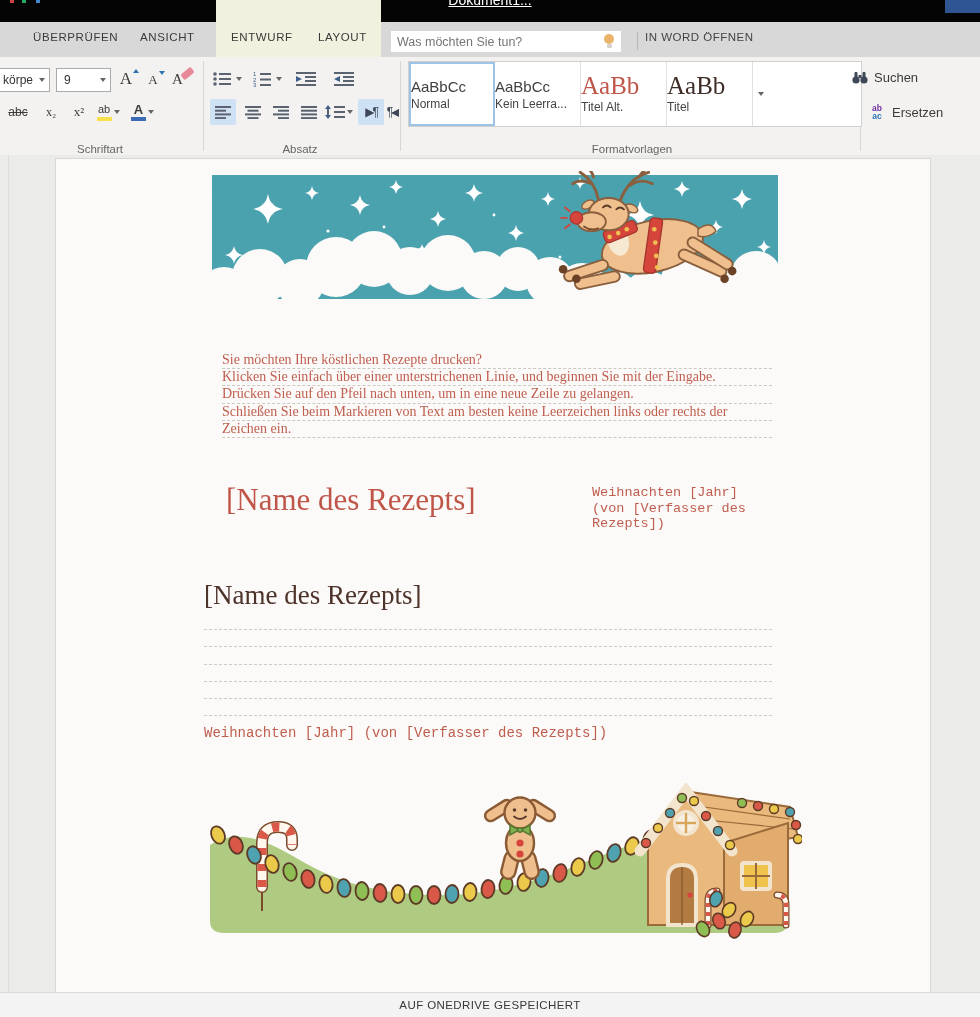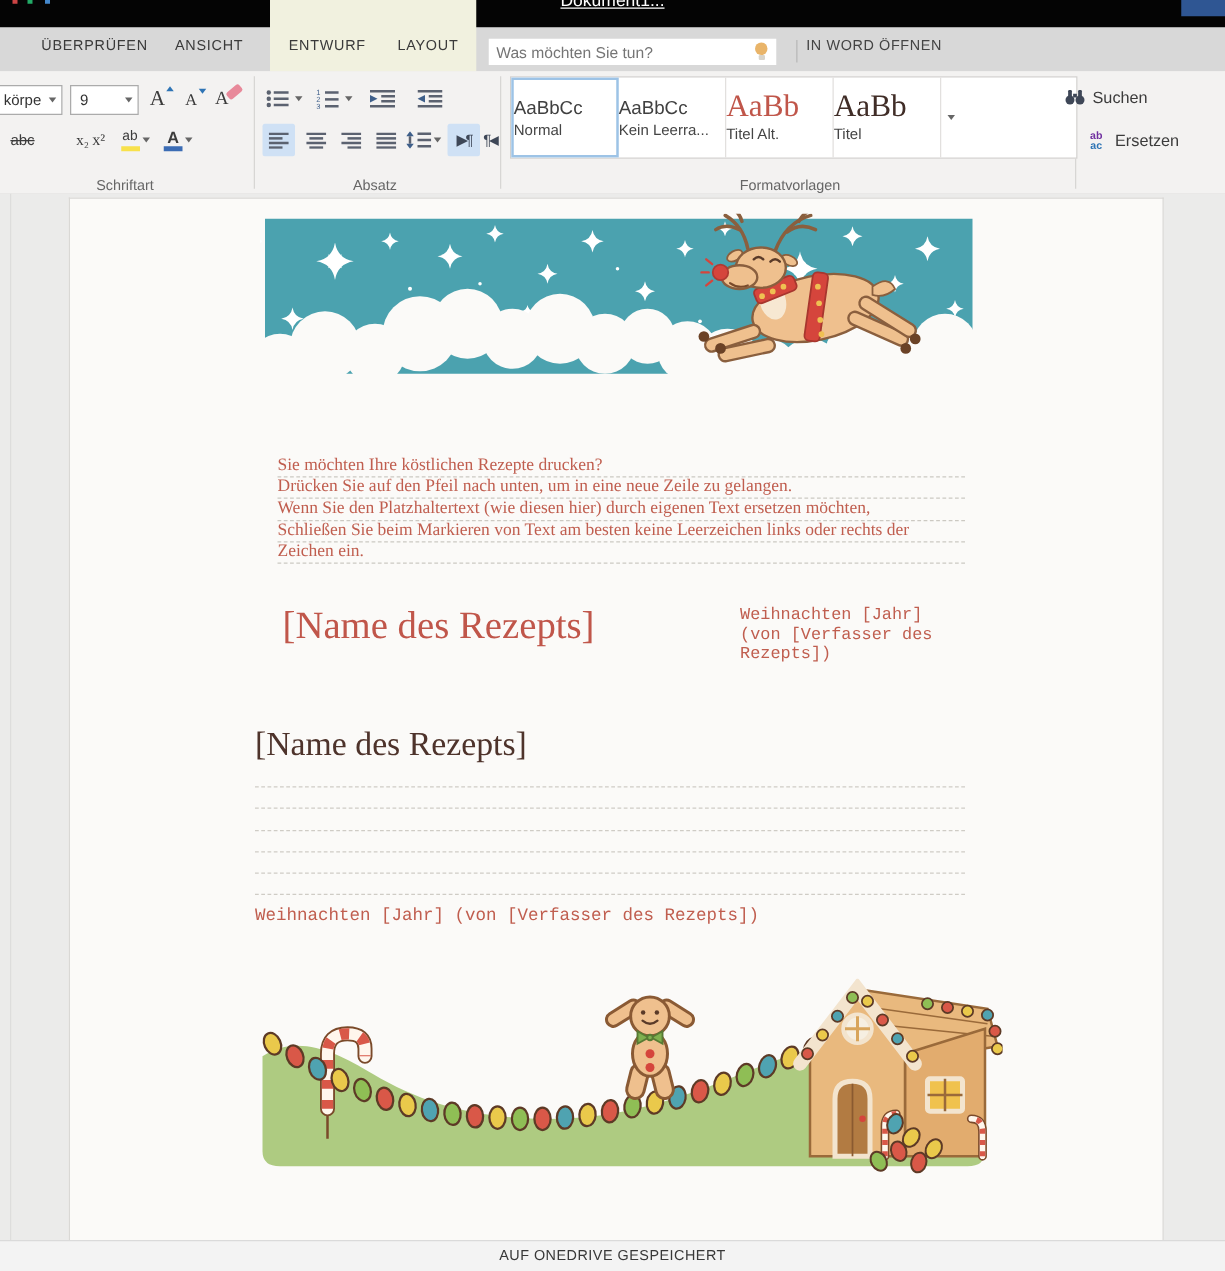--- a/index.html
+++ b/index.html
@@ -115,21 +115,21 @@
       <span class="serif" style="font-size:13px;">A</span>
       <span class="car-dn-b" style="position:relative;top:-7px;left:1px;"></span>
     </div>
     <div class="abs btn" style="left:170px;top:9px;width:28px;height:26px;">
       <span class="serif" style="font-size:15px;">A</span>
       <span style="position:relative;width:13px;height:7px;background:#E8899A;border-radius:2px;transform:rotate(-40deg);top:-6px;left:-2px;"></span>
     </div>
     <div class="abs btn" style="left:3px;top:43px;width:30px;height:24px;">
       <span style="font-size:12px;text-decoration:line-through;">abc</span>
     </div>
-    <div class="abs btn" style="left:38px;top:43px;width:26px;height:24px;font-size:12px;margin-left:15px;">
+    <div class="abs btn" style="left:38px;top:43px;width:26px;height:24px;font-size:12px;">
       <span class="serif">x₂</span>
     </div>
     <div class="abs btn" style="left:66px;top:43px;width:26px;height:24px;font-size:13px;">
       <span class="serif">x²</span>
     </div>
     <div class="abs btn" style="left:94px;top:43px;width:30px;height:24px;position:absolute;">
       <span style="font-size:11px;position:relative;top:-3px;">ab</span>
       <span class="colorbar" style="background:#F8E14B;"></span>
       <span class="car" style="margin-left:4px;"></span>
     </div>
@@ -382,24 +382,24 @@
         <g stroke="#D5453C" stroke-width="2" stroke-linecap="round">
           <line x1="60" y1="51" x2="65" y2="55"></line>
             <line x1="56" y1="62" x2="62" y2="62"></line>
             <line x1="60" y1="73" x2="65" y2="69"></line>
         </g>
         <path d="M100,51 q4,-4 8,0" stroke="#5A3A28" stroke-width="2" fill="none" stroke-linecap="round"></path>
         <path d="M114,53 q4,-4 8,0" stroke="#5A3A28" stroke-width="2" fill="none" stroke-linecap="round"></path>
       </g>
     </svg>
 
-    <div class="abs" style="left:222px;top:210px;width:550px;">
+    <div class="abs" style="left:222px;top:197px;width:550px;">
       <div class="instr">Sie möchten Ihre köstlichen Rezepte drucken?</div>
+      <div class="instr">Klicken Sie einfach über einer unterstrichenen Linie, und beginnen Sie mit der Eingabe.</div>
       <div class="instr">Drücken Sie auf den Pfeil nach unten, um in eine neue Zeile zu gelangen.</div>
-      <div class="instr">Wenn Sie den Platzhaltertext (wie diesen hier) durch eigenen Text ersetzen möchten,</div>
       <div class="instr">Schließen Sie beim Markieren von Text am besten keine Leerzeichen links oder rechts der</div>
       <div class="instr">Zeichen ein.</div>
     </div>
 
     <div class="abs h-red" style="left:226px;top:327px;">[Name des Rezepts]</div>
     <div class="abs byline" style="left:592px;top:330px;">
       <div>Weihnachten [Jahr]</div>
       <div>(von [Verfasser des</div>
       <div>Rezepts])</div>
     </div>

